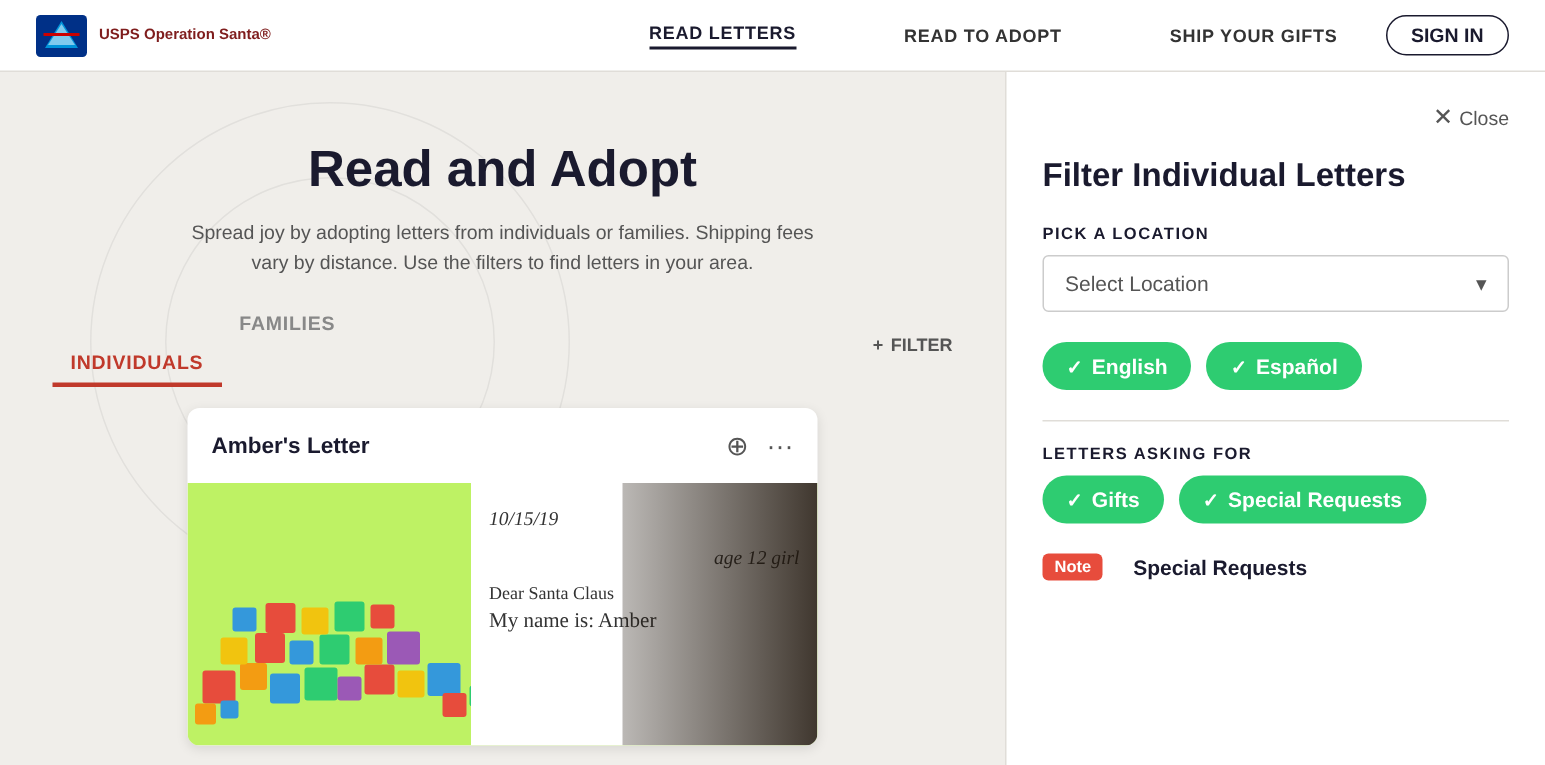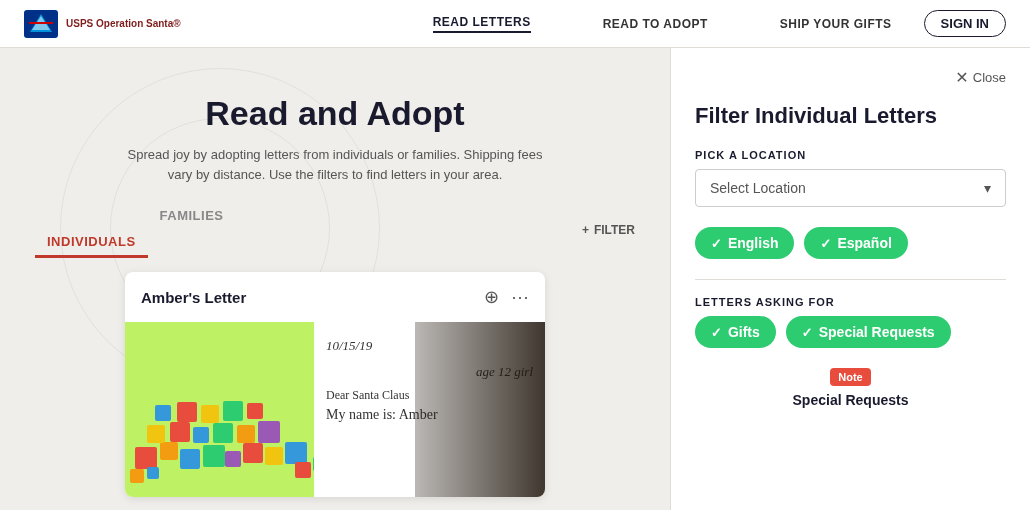--- a/index.html
+++ b/index.html
@@ -349,23 +349,22 @@
       color: white;
       font-size: 13px;
     }
 
     .note-section {
       margin-top: 16px;
     }
     .note-row {
       display: flex;
       align-items: center;
-      gap: 6px;
+      gap: 20px;
       margin-bottom: 8px;
-      flex-direction: column;
     }
     .note-badge {
       background: #e74c3c;
       color: white;
       font-size: 11px;
       font-weight: 700;
       padding: 3px 8px;
       border-radius: 4px;
     }
     .note-title {

